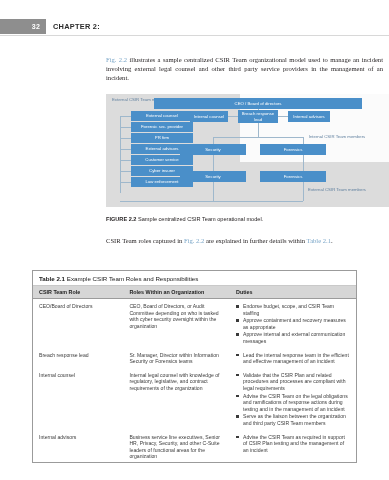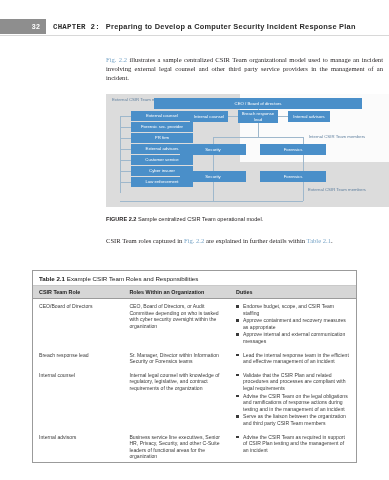--- a/index.html
+++ b/index.html
@@ -23,21 +23,21 @@
     display:flex;align-items:center;justify-content:flex-end;
     padding-right:6px;box-sizing:border-box;letter-spacing:.2px;
   }
   .runhead-title{
     position:absolute;left:53px;top:0;height:15px;
     display:flex;align-items:center;
     font-family:"Liberation Sans", sans-serif;
     font-size:7.4px;font-weight:bold;color:#2b2b2b;
     letter-spacing:.25px;white-space:nowrap;
   }
-  .runhead-title .chap{margin-right:6px;font-family:Liberation Mono, monospace;}
+  .runhead-title .chap{margin-right:6px;}
   .rule{position:absolute;left:0;top:35px;width:389px;height:1px;background:#d8d8d8;}
 
   
   .para{
     position:absolute;
     font-family:"Liberation Serif", serif;
     font-size:6.6px;line-height:9.1px;
     color:#231f20;text-align:justify;
   }
   .xref{color:#7aa6c8;}
@@ -113,21 +113,20 @@
 </style>
 </head>
 <body>
 
 <div class="page">
 
   <div class="runhead">
     <div class="folio">32</div>
     <div class="runhead-title">
       <span class="chap">CHAPTER 2:</span>
-      <span>Preparing to Develop a Computer Security Incident Response Plan</span>
     </div>
   </div>
   <div class="rule"></div>
 
   <div class="para" id="para1"><span class="xref">Fig. 2.2</span><span> illustrates a sample centralized CSIR Team organizational model used to manage an incident involving external legal counsel and other third party service providers in the management of an incident.</span></div>
 
   <div class="figure">
     <div class="fig-ext-bg-top"></div>
     <div class="fig-white"></div>
     <div class="fig-white2"></div>

